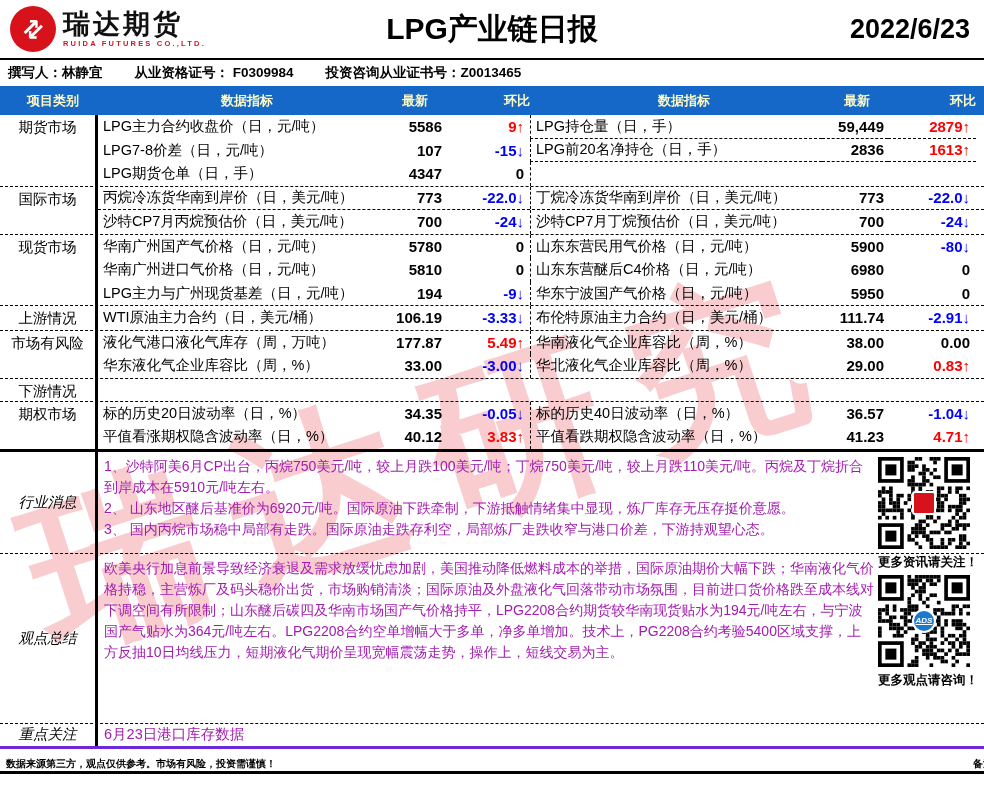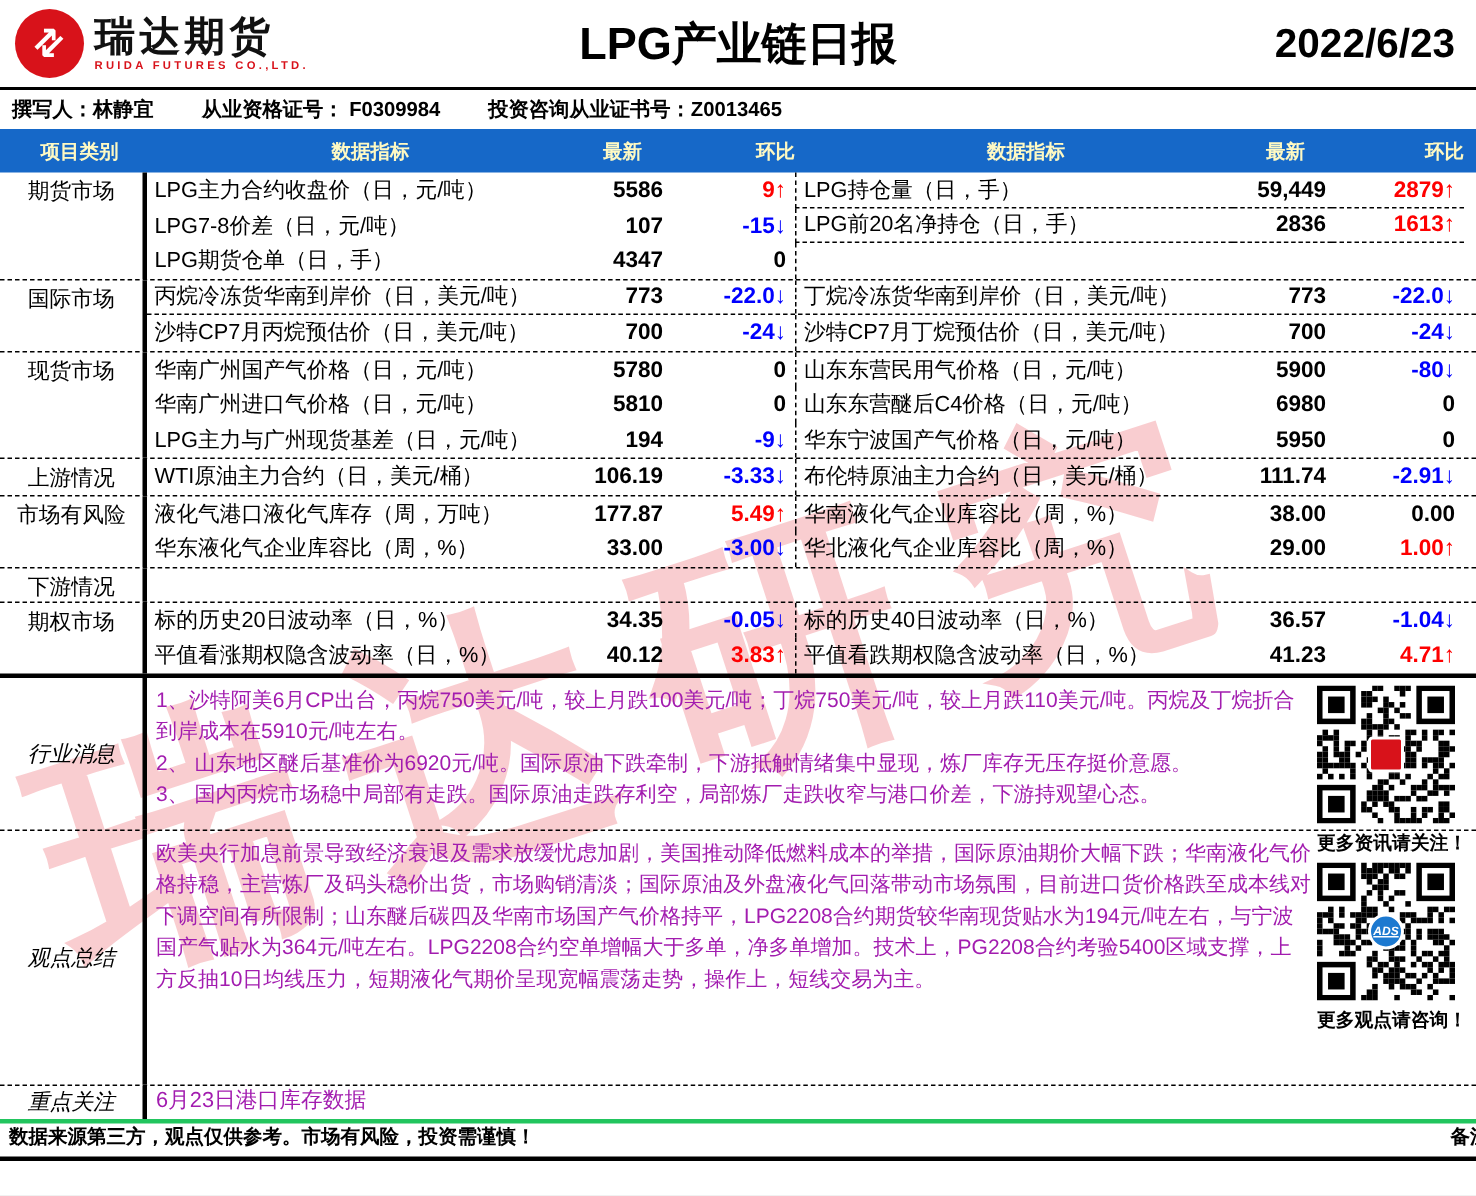--- a/index.html
+++ b/index.html
@@ -51,35 +51,35 @@
   .row.fdash{ border-bottom:1px dashed #000; }
   .row.rdash .cell:nth-child(n+4){ border-bottom:1px dashed #000; }
 
   
   .lower{ position:relative; }
   .txtsec{ display:flex; border-bottom:1px dashed #000; }
   .txtsec .cat{ display:flex; align-items:center; justify-content:center; padding-top:0;font-style:italic; }
   .txt{ flex:1; padding:4px 110px 3px 6px; font-size:14px; line-height:1.5; color:#a21caf; }
   .news{ height:102px; }
   .summary{ height:170px; }
-  .focus{ height:25px; border-bottom:3px solid #22c55e; }
+  .focus{ height:25px; border-bottom:3px solid #6d28d9; }
   .focus .txt{ padding:2px 6px; font-size:14.5px; display:flex; align-items:center; }
 
   .qrcol{ position:absolute; right:4px; top:5px; width:102px; display:flex; flex-direction:column;
     align-items:flex-start; z-index:2; background:transparent; }
   .qrbox{ position:relative; width:92px; height:92px; background:#fff; }
   .qr-logo1{ position:absolute; left:34px; top:34px; width:24px; height:24px; background:var(--brand,#d8121a);
     border-radius:3px; border:2px solid #fff; }
   .qr-logo2{ position:absolute; left:34px; top:34px; width:24px; height:24px; background:#1c79d0;
     border-radius:50%; border:2px solid #fff; color:#fff; font-size:8px; font-weight:bold;
     display:flex; align-items:center; justify-content:center; font-style:italic;text-decoration:underline; }
   .qrcap{ font-size:12.5px; font-weight:bold; margin:5px 0 4px 0; white-space:nowrap; }
 
-  .footer{ height:25px; display:flex; align-items:flex-start; border-bottom:3px solid #000;
-    font-size:13px; font-weight:bold; padding-left:6px; }
+  .footer{ height:25px; display:flex; align-items:flex-end; border-bottom:3px solid #000;
+    font-size:10px; font-weight:bold; padding-left:6px; }
   .footer .note{ margin-left:auto; margin-right:-9px; white-space:nowrap; }
 </style>
 </head>
 <body>
 
 <div class="page">
   <div class="watermark">瑞达研究</div>
 
   <div class="content">
 
@@ -216,21 +216,21 @@
                 <div class="cell ind rhalf">华南液化气企业库容比（周，%）</div>
                 <div class="cell val">38.00</div>
                 <div class="cell chg flat">0.00</div>
               </div>
               <div class="row">
                 <div class="cell ind">华东液化气企业库容比（周，%）</div>
                 <div class="cell val">33.00</div>
                 <div class="cell chg down">-3.00↓</div>
                 <div class="cell ind rhalf">华北液化气企业库容比（周，%）</div>
                 <div class="cell val">29.00</div>
-                <div class="cell chg up">1.00↑</div>
+                <div class="cell chg up">0.83↑</div>
               </div>
             </div>
           </div>
           <div class="sec">
             <div class="cat">下游情况</div>
           </div>
           <div class="sec last">
             <div class="cat">期权市场</div>
             <div class="rows">
               <div class="row">

